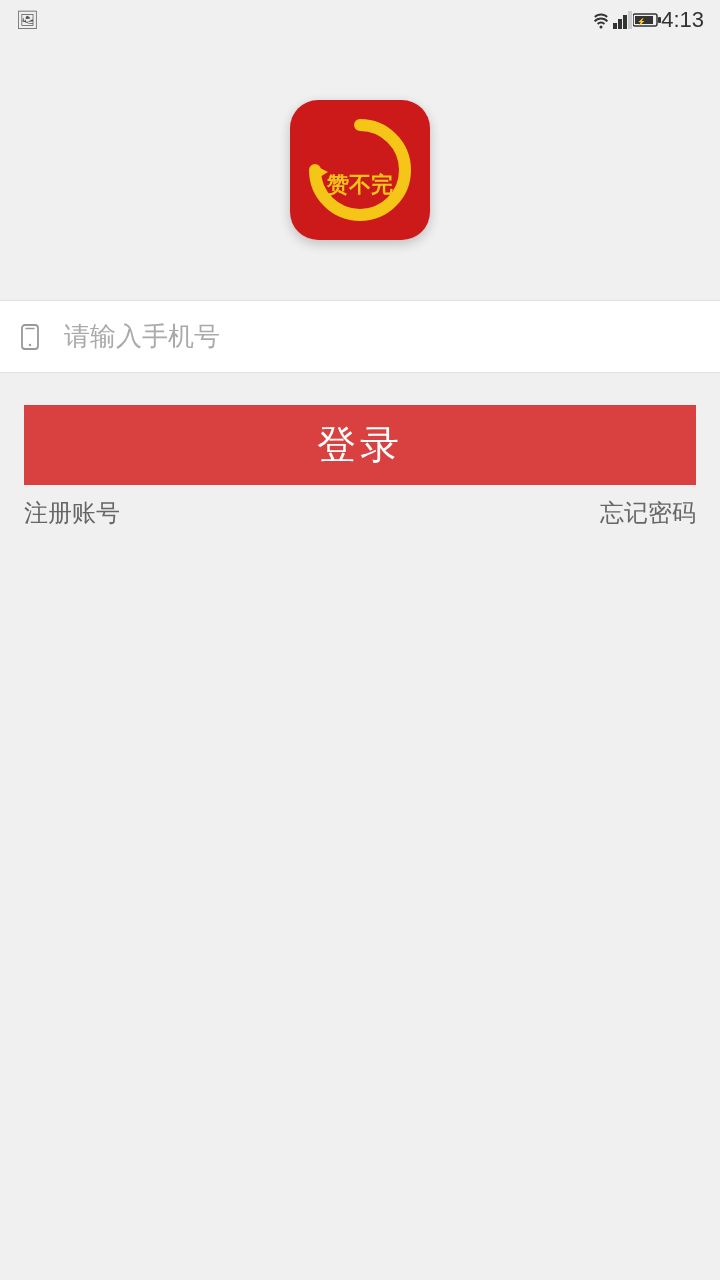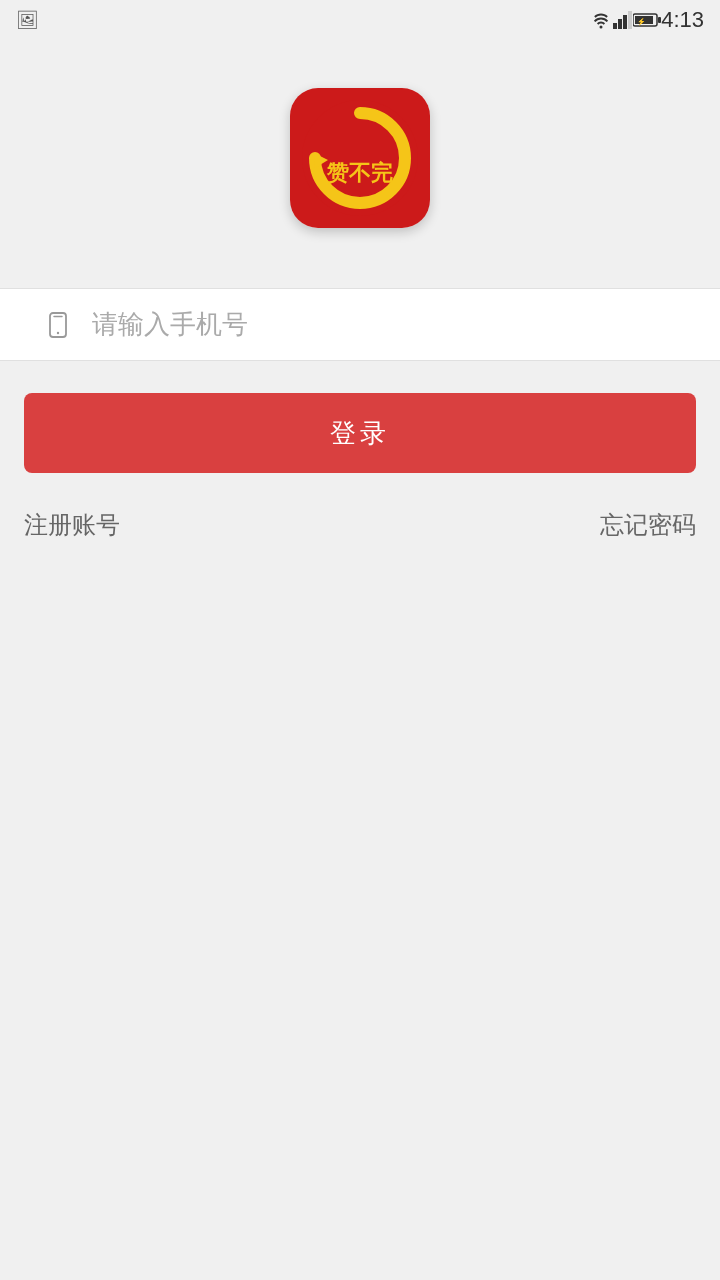--- a/index.html
+++ b/index.html
@@ -48,21 +48,21 @@
     .app-container {
       flex: 1;
       display: flex;
       flex-direction: column;
       align-items: center;
       background-color: #f0f0f0;
     }
 
     
     .logo-area {
-      margin-top: 48px;
+      margin-top: 60px;
       margin-bottom: 60px;
       display: flex;
       justify-content: center;
       align-items: center;
     }
 
     .app-logo {
       width: 140px;
       height: 140px;
       border-radius: 28px;
@@ -86,21 +86,21 @@
       width: 100%;
       background-color: #ffffff;
       border-top: 1px solid #e0e0e0;
     }
 
     .input-row {
       width: 100%;
       height: 72px;
       display: flex;
       align-items: center;
-      padding: 0 40px;
+      padding: 0 12px;
       border-bottom: 1px solid #e0e0e0;
     }
 
     .input-icon {
       width: 36px;
       height: 36px;
       display: flex;
       align-items: center;
       justify-content: center;
       color: #999;
@@ -128,31 +128,31 @@
     .buttons-area {
       width: 100%;
       padding: 32px 24px 0 24px;
     }
 
     .login-button {
       width: 100%;
       height: 80px;
       background-color: #d94040;
       border: none;
-      border-radius: 8px;
+      border-radius: 0;
       color: #ffffff;
-      font-size: 26px;
+      font-size: 39px;
       font-family: inherit;
       cursor: pointer;
       letter-spacing: 4px;
     }
 
     .links-row {
       width: 100%;
-      padding: 36px 24px 0 24px;
+      padding: 12px 24px 0 24px;
       display: flex;
       justify-content: space-between;
       align-items: center;
     }
 
     .link-text {
       font-size: 24px;
       color: #666;
       cursor: pointer;
     }

